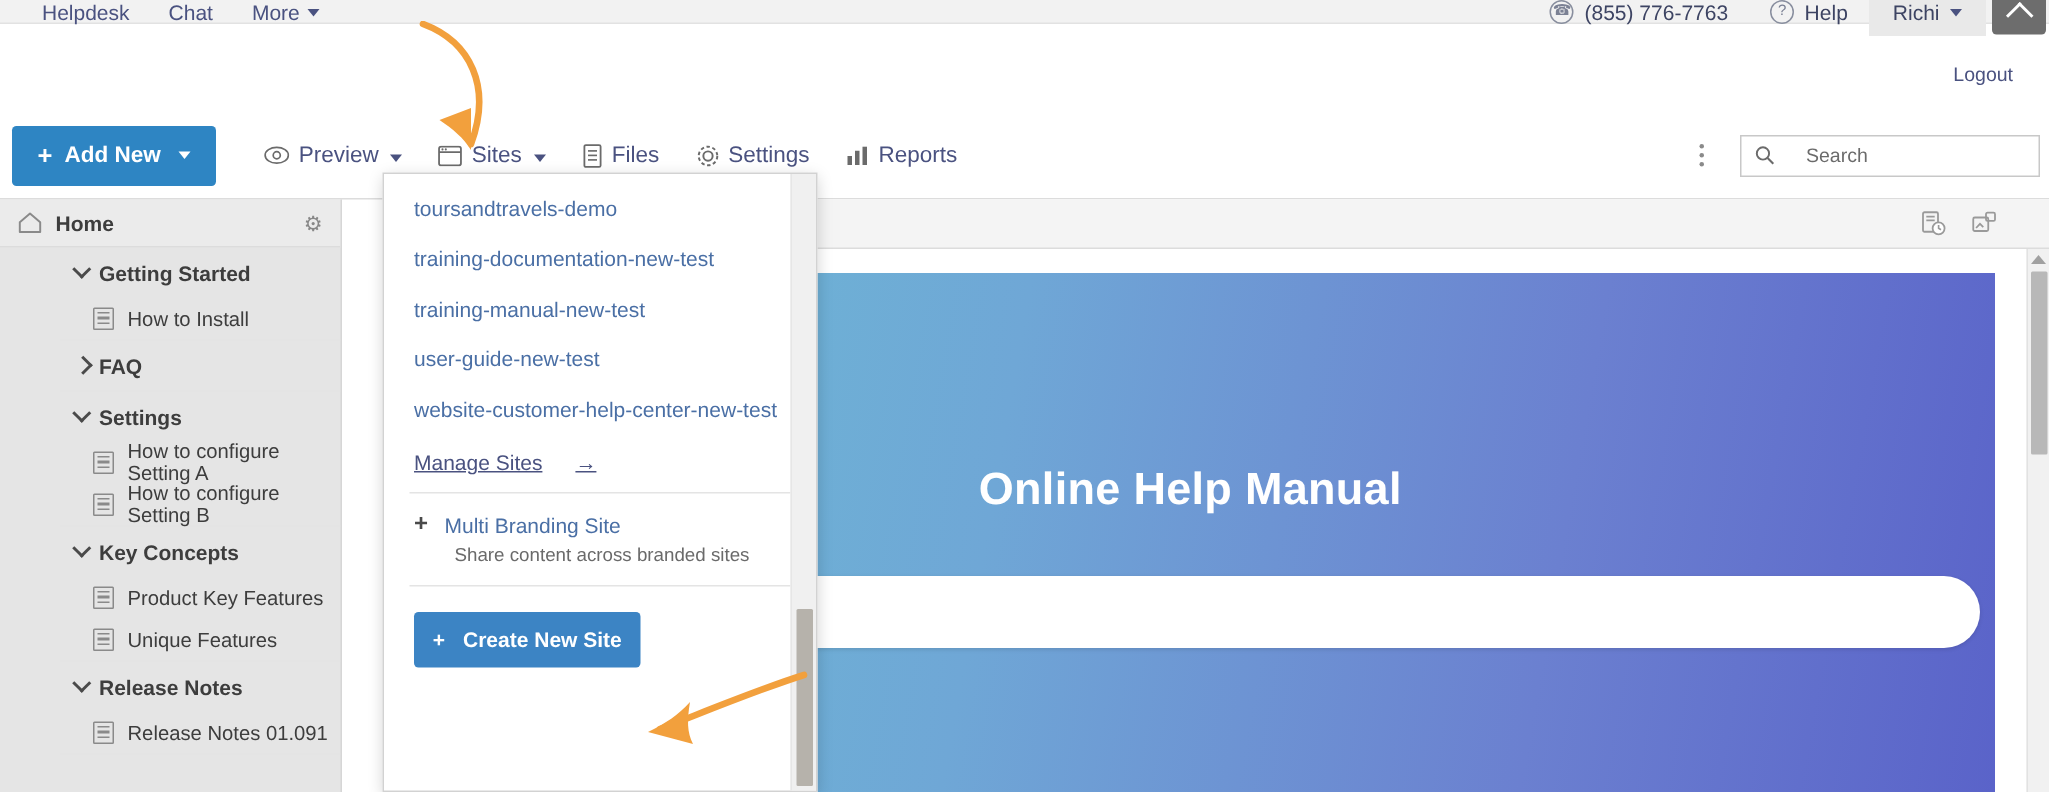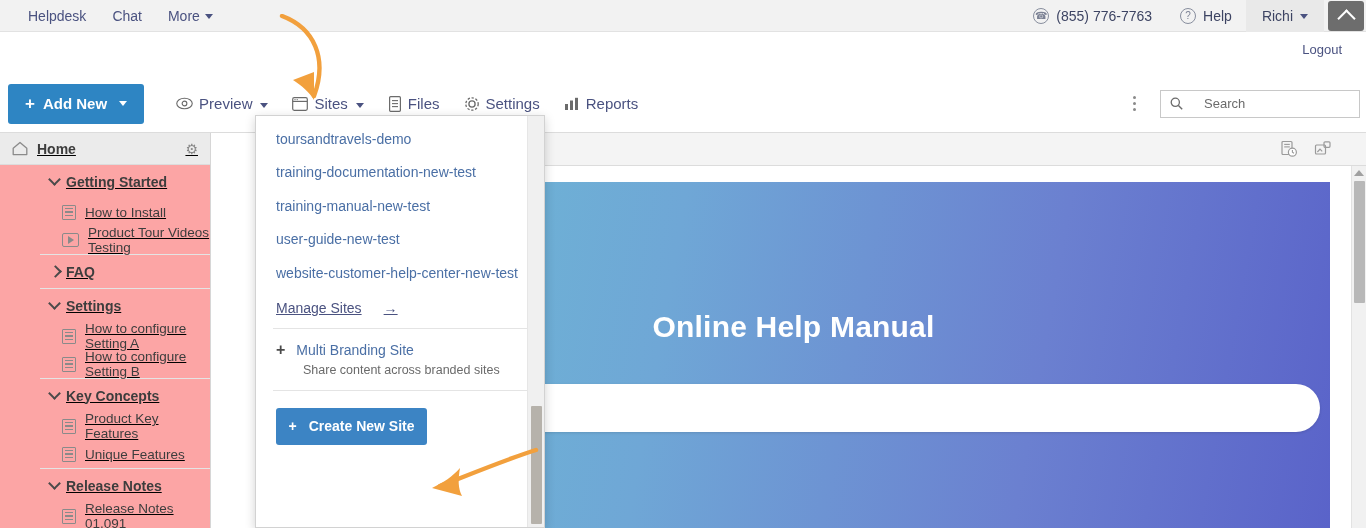--- a/index.html
+++ b/index.html
@@ -4,21 +4,21 @@
 <style>
   * { box-sizing: border-box; margin: 0; padding: 0; }
   html, body {
     width: 1366px; height: 528px;
     font-family: "Liberation Sans", sans-serif;
     background: #ffffff; overflow: hidden;
   }
 
   
   .topbar {
-    position: absolute; top: 0; left: 0; width: 1366px; height: 32px;
+    position: absolute; top: 0; left: 0; width: 1366px; height: 16px;
     background: #f2f2f2; border-bottom: 1px solid #e2e2e2;
     display: flex; align-items: center; gap: 12px;
   }
   .topbar-left { display: flex; align-items: center; gap: 26px; margin-left: 28px; }
   .topnav-link {
     font-size: 14px; color: #4a5280; text-decoration: none;
     display: flex; align-items: center; gap: 5px; cursor: pointer;
   }
   .caret-down {
     width: 0; height: 0; border-left: 4px solid transparent;
@@ -100,22 +100,22 @@
   }
   .search-box {
     width: 200px; height: 28px; border: 1px solid #c8c8c8;
     display: flex; align-items: center; gap: 21px; padding: 0 9px;
     background: #fff;
   }
   .search-box .ph { font-size: 13px; color: #6b6b6b; }
 
   
   .sidebar {
-    position: absolute; top: 133px; left: 0; width: 211px; height: 395px;
-    background: #fca5a5; border-right: 1px solid #d6d6d6; overflow: hidden; text-decoration: underline;
+    position: absolute; top: 133px; left: 0; width: 228px; height: 395px;
+    background: #e5e5e5; border-right: 1px solid #d6d6d6; overflow: hidden;
   }
   .home-row {
     height: 32px; background: #ebebeb; border-bottom: 1px solid #dcdcdc;
     display: flex; align-items: center; padding: 0 12px; cursor: pointer;
   }
   .home-row .label {
     font-size: 14px; font-weight: bold; color: #3d3d3d; margin-left: 9px;
   }
   .gear { margin-left: auto; color: #888; font-size: 14px; }
   .tree-group { border-bottom: 1px solid #e4e4e4; margin-left: 40px; }
@@ -363,26 +363,20 @@
       <span class="gtitle">Getting Started</span>
     </div>
     <div class="tree-item">
       <span class="doc-icon">
           <i></i>
           <i></i>
           <i></i>
         </span>
       <span class="itext">How to Install</span>
     </div>
-    <div class="tree-item">
-      <span class="vid-icon">
-          <i class="tri"></i>
-        </span>
-      <span class="itext">Product Tour Videos Testing</span>
-    </div>
   </div>
 
   <div class="tree-group">
     <div class="group-head">
       <i class="chev closed"></i>
       <span class="gtitle">FAQ</span>
     </div>
   </div>
 
   <div class="tree-group">

